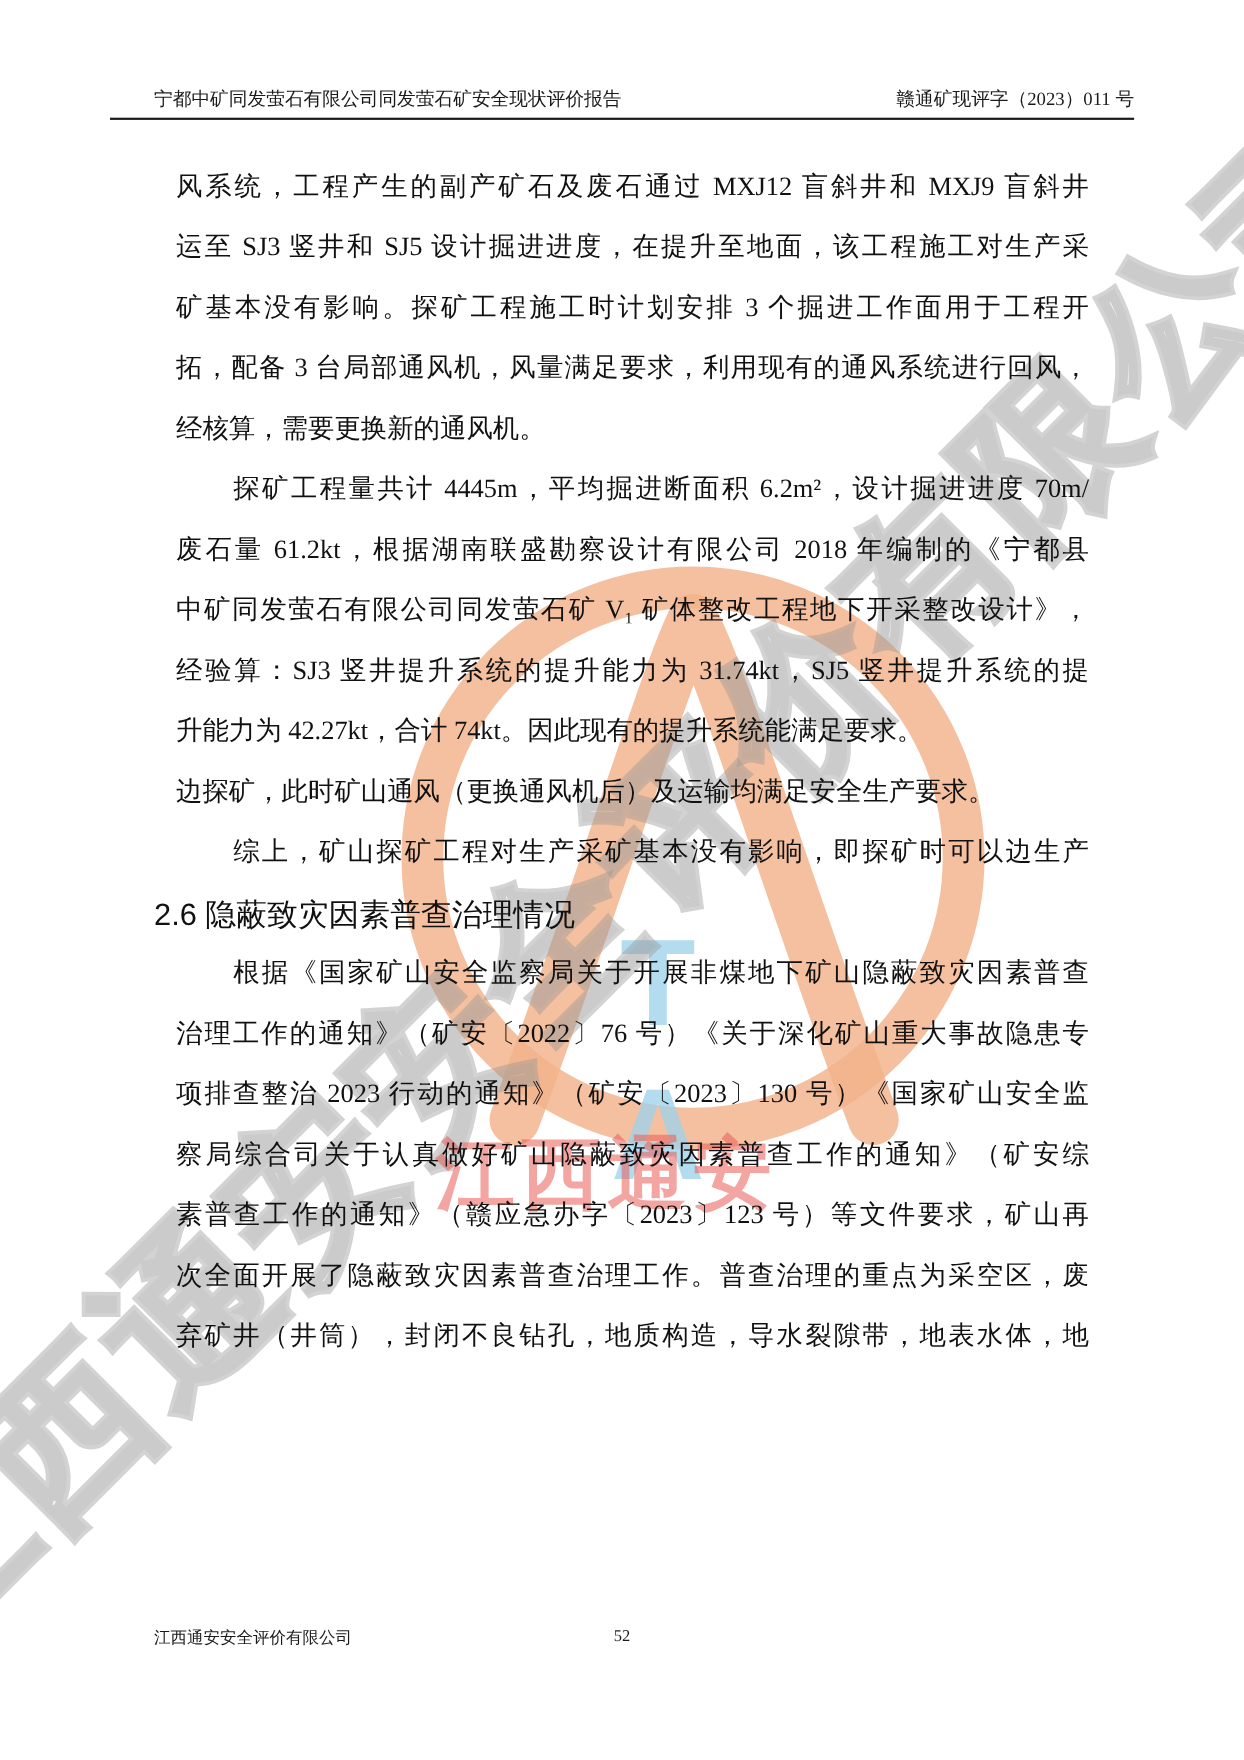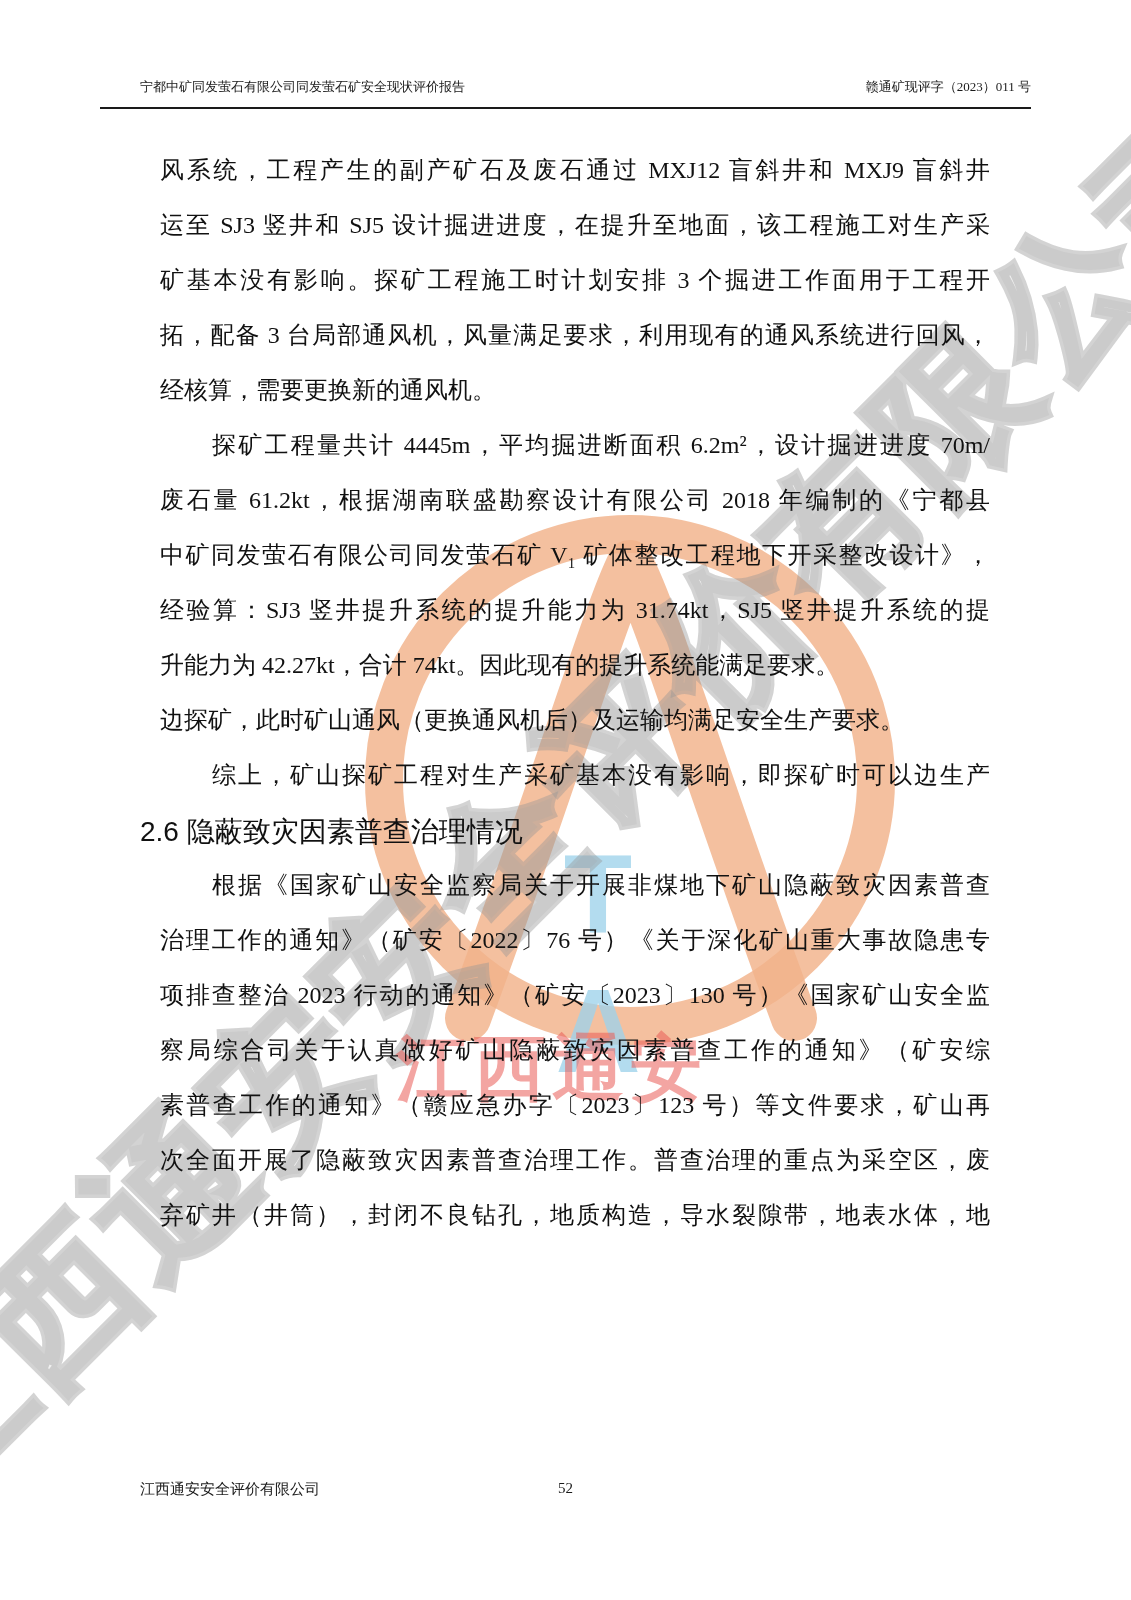--- a/index.html
+++ b/index.html
@@ -5,21 +5,21 @@
   html,body { margin:0; padding:0; background:#888; }
   .page {
     position:relative; width:1131px; height:1600px; margin:0 auto;
     background:#ffffff; overflow:hidden;
     font-family:"Liberation Serif","DejaVu Serif",serif;
     color:#111;
   }
   
   .hdr { position:absolute; top:78px; left:140px; right:100px;
          display:flex; justify-content:space-between;
-         font-size:13px; color:#1a1a1a; }
+         font-size:17px; color:#1a1a1a; }
   .hdr-rule { position:absolute; top:107px; left:100px; width:931px; height:2px;
               background:#1a1a1a; }
   
   .wm { position:absolute; inset:0; z-index:0; pointer-events:none; }
   .wm-emblem { position:absolute; left:310px; top:460px; }
   .wm-diag {
     position:absolute; left:-435px; top:700px; width:2000px;
     transform:rotate(-45deg);
     font-family:"Liberation Sans","DejaVu Sans",sans-serif;
     font-weight:700; font-size:152px; line-height:200px; letter-spacing:6px;

